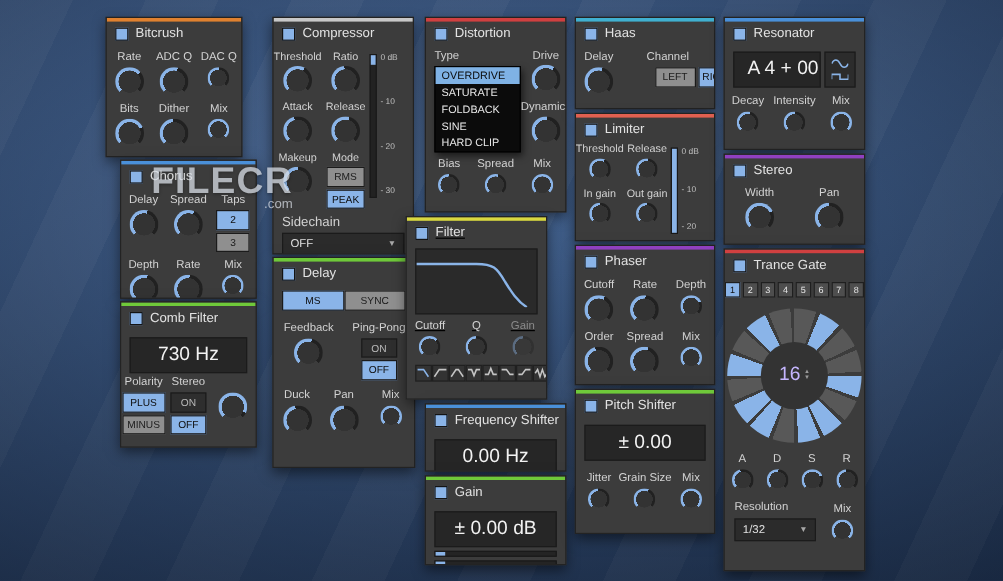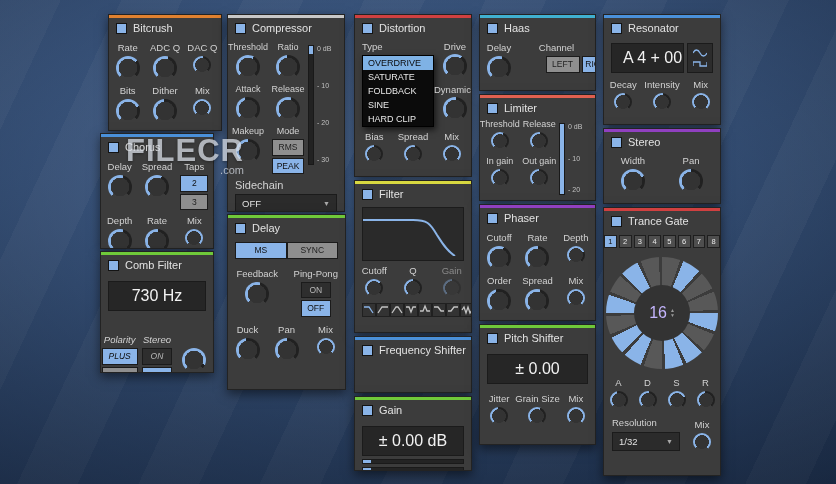--- a/index.html
+++ b/index.html
@@ -86,21 +86,21 @@
 </head>
 <body>
 
 <div id="stage">
 
   <div class="wm">
     <div class="wm-a">FILECR</div>
     <div class="wm-b">.com</div>
   </div>
 
-  <div class="panel" style="left:108px;top:14px;width:114px;height:117px;">
+  <div class="panel" style="left:88px;top:14px;width:114px;height:117px;">
     <div class="stripe" style="background:#e0812f;"></div>
     <div class="hdr">
       <span class="tgl"></span>
       <span class="ttl">Bitcrush</span>
     </div>
     <div class="row">
       <div class="cell">
         <span class="lbl">Rate</span>
         <div class="knob" style="--a:185deg"></div>
       </div>
@@ -168,21 +168,21 @@
     </div>
   </div>
 
   <div class="panel" style="left:100px;top:251px;width:114px;height:122px;">
     <div class="stripe" style="background:#6fc93a;"></div>
     <div class="hdr">
       <span class="tgl"></span>
       <span class="ttl">Comb Filter</span>
     </div>
     <div class="disp">730 Hz</div>
-    <div class="row" style="margin-top:23px;font-style:italic;">
+    <div class="row" style="margin-top:2px;">
       <div class="cell">
         <span class="lbl">Polarity</span>
         <div class="vstack">
           <span class="btn sel">PLUS</span>
           <span class="btn">MINUS</span>
         </div>
       </div>
       <div class="cell">
         <span class="lbl">Stereo</span>
         <div class="vstack">
@@ -332,21 +332,21 @@
         <span class="lbl">Spread</span>
         <div class="knob sm" style="--a:150deg"></div>
       </div>
       <div class="cell">
         <span class="lbl">Mix</span>
         <div class="knob sm" style="--a:270deg"></div>
       </div>
     </div>
   </div>
 
-  <div class="panel" style="left:354px;top:180px;width:118px;height:153px;">
+  <div class="panel" style="left:338px;top:180px;width:118px;height:153px;text-decoration:underline;">
     <div class="stripe" style="background:#d8d840;"></div>
     <div class="hdr">
       <span class="tgl"></span>
       <span class="ttl">Filter</span>
     </div>
     <div class="graph">
       <svg width="102" height="48" viewBox="0 0 102 48">
         <path d="M0 12 H50 C64 12 67 15 74 27 C79 35 84 43 92 48" stroke="#8ab4e8" stroke-width="2" fill="none"></path>
       </svg>
     </div>
@@ -407,20 +407,21 @@
         </span>
     </div>
   </div>
 
   <div class="panel" style="left:354px;top:336px;width:118px;height:57px;">
     <div class="stripe" style="background:#4a90d9;"></div>
     <div class="hdr">
       <span class="tgl"></span>
       <span class="ttl">Frequency Shifter</span>
     </div>
+    <div class="disp">0.00 Hz</div>
   </div>
 
   <div class="panel" style="left:354px;top:396px;width:118px;height:75px;">
     <div class="stripe" style="background:#6fc93a;"></div>
     <div class="hdr">
       <span class="tgl"></span>
       <span class="ttl">Gain</span>
     </div>
     <div class="disp">± 0.00 dB</div>
     <div class="hbar">

